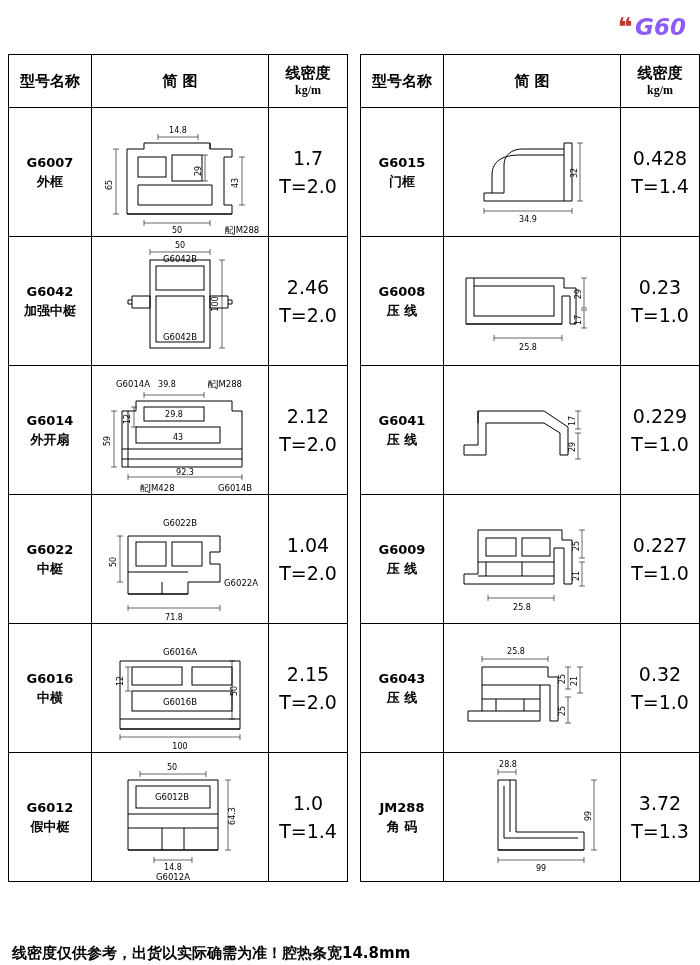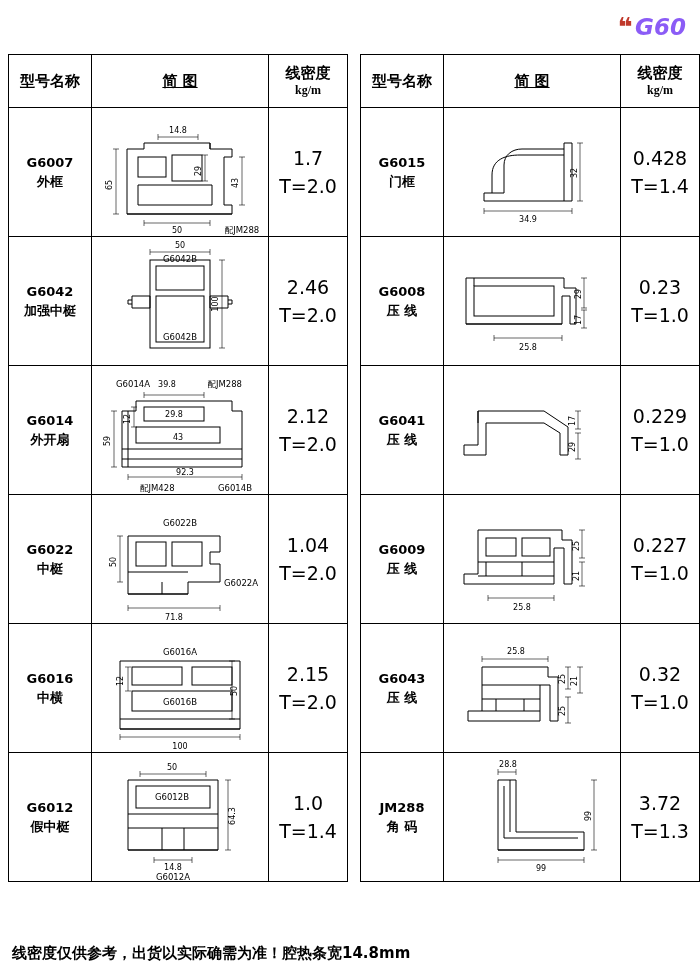--- a/index.html
+++ b/index.html
@@ -58,21 +58,21 @@
     width:336px;
     border:1px solid #000;
   }
   table.tbl td,table.tbl th{
     border:1px solid #000;
     padding:0;
     text-align:center;
     vertical-align:middle;
   }
   .col-name{width:82px;}
-  .col-fig{width:176px;text-decoration:underline;}
+  .col-fig{width:176px;}
   .col-den{width:78px;}
   thead th{height:52px;font-size:15px;font-weight:bold;}
   thead .sub{font-size:12px;font-weight:bold;display:block;font-family:Liberation Serif, serif;}
   tbody tr{height:129px;}
   .name-cell{
     font-size:13px;font-weight:bold;line-height:1.5;
   }
   .name-cell .ln{display:block;}
   .den-cell{font-size:19px;line-height:1.5;}
   .den-cell .ln{display:block;}

